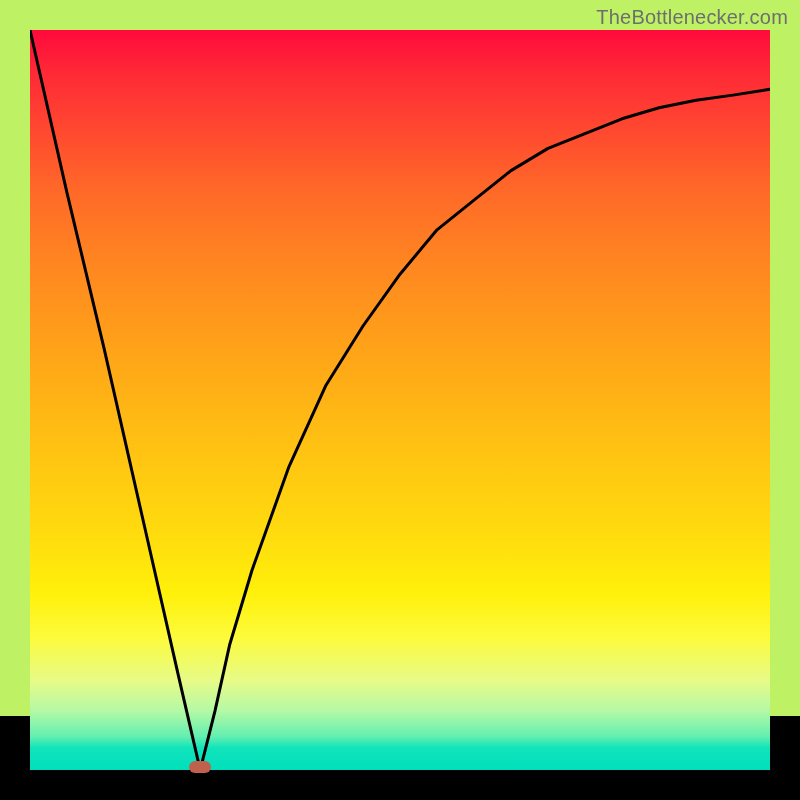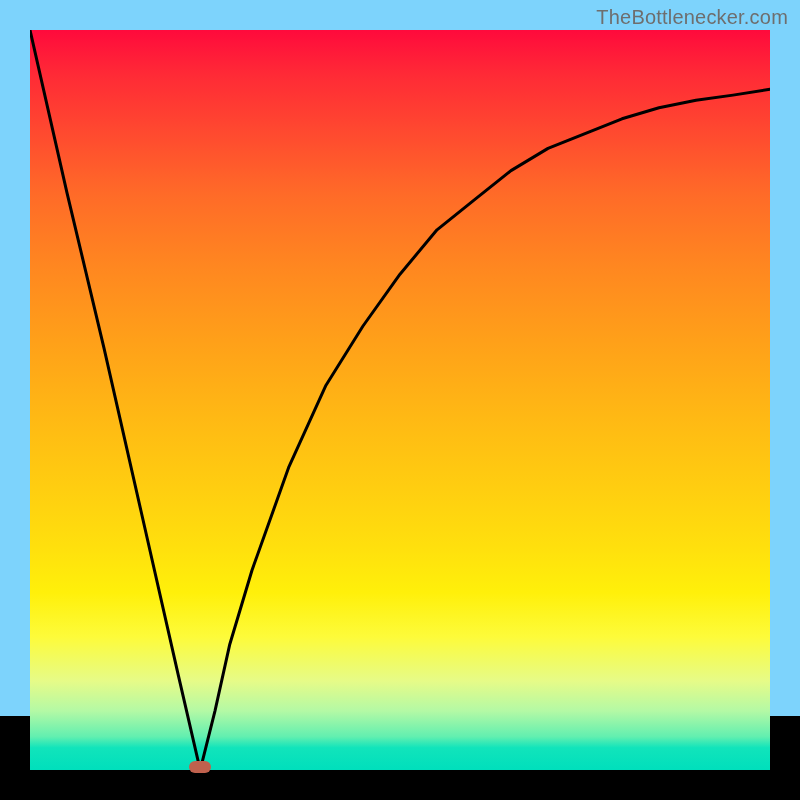--- a/index.html
+++ b/index.html
@@ -8,21 +8,21 @@
     width: 800px;
     height: 800px;
     overflow: hidden;
     font-family: Arial, Helvetica, sans-serif;
     background: #000;
   }
   .stage {
     position: relative;
     width: 800px;
     height: 716px;
-    background: #7dd3fc;
+    background: #bef264;
   }
   .plot {
     position: absolute;
     left: 30px;
     top: 30px;
     width: 740px;
     height: 740px;
     background: linear-gradient(
       to bottom,
       #ff0a3c 0%,

